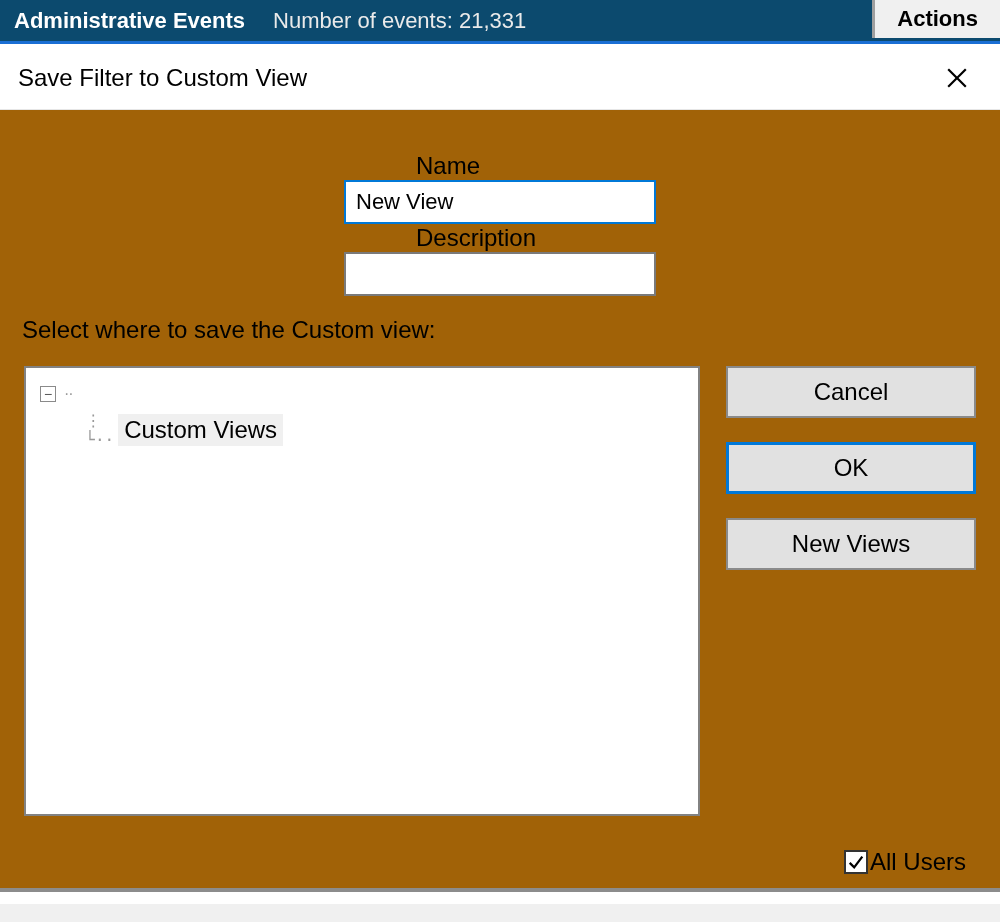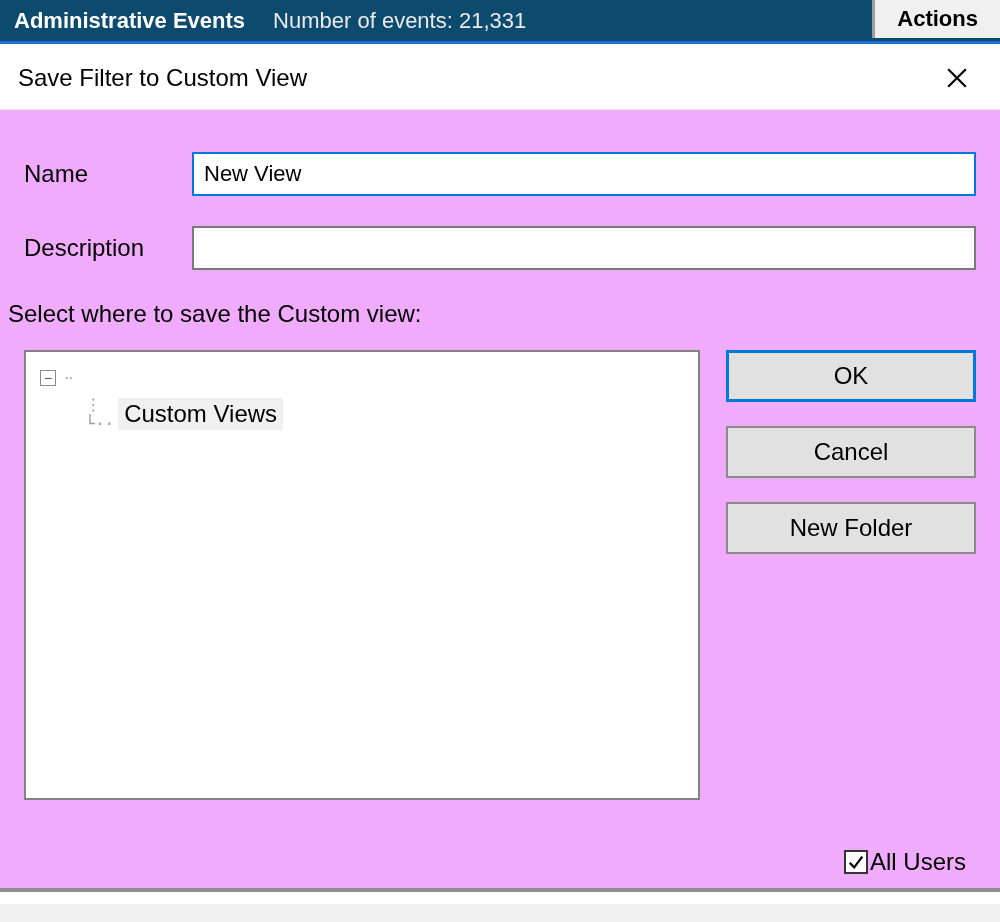--- a/index.html
+++ b/index.html
@@ -38,21 +38,21 @@
     bottom: 3px;
     background: #f0f0f0;
     color: #000;
     font-weight: 600;
     padding: 0 22px;
     display: flex;
     align-items: center;
     border-left: 3px solid #9f9f9f;
   }
   .dialog {
-    background: #f0abfc;
+    background: #a16207;
     border-top: 2px solid #fff;
     padding: 0;
     height: 860px;
     position: relative;
   }
   .dialog-titlebar {
     display: flex;
     align-items: center;
     justify-content: space-between;
     background: #fff;
@@ -72,21 +72,21 @@
     justify-content: center;
     cursor: pointer;
   }
   .close-x svg { width: 22px; height: 22px; }
   .form-area {
     padding: 42px 24px 0 24px;
   }
   .row {
     display: flex;
     align-items: center;
-    margin-bottom: 30px;
+    flex-direction: column;
   }
   .label-cell {
     width: 168px;
     font-size: 24px;
   }
   .input-cell { flex: 1; }
   .text-input {
     width: 100%;
     height: 44px;
     border: 2px solid #7a7a7a;
@@ -95,21 +95,21 @@
     font-size: 22px;
     padding: 0 10px;
     outline: none;
   }
   .text-input.focused {
     border: 2px solid #0078d7;
   }
   .section-label {
     font-size: 24px;
     margin: 20px 4px 22px 0;
-    padding-left: 8px;
+    padding-left: 22px;
   }
   .lower {
     display: flex;
     padding: 0 24px;
     gap: 26px;
   }
   .tree-panel {
     flex: 1;
     background: #fff;
     border: 2px solid #828282;
@@ -255,23 +255,23 @@
         <span class="tree-toggle">−</span>
         <span class="tree-dots">··</span>
       </div>
       <div class="tree-child">
         <span class="tree-connector">  ⋮<br>  └··</span>
         <span class="tree-child-label">Custom Views</span>
       </div>
     </div>
 
     <div class="button-col">
+      <button class="btn">Cancel</button>
       <button class="btn default">OK</button>
-      <button class="btn">Cancel</button>
-      <button class="btn">New Folder</button>
+      <button class="btn">New Views</button>
     </div>
   </div>
 
   <div class="check-row">
     <span class="checkbox">
       <svg viewBox="0 0 20 20">
         <polyline points="3,11 8,16 17,4" fill="none" stroke="#000" stroke-width="2.5"></polyline>
       </svg>
     </span>
     <span>All Users</span>

